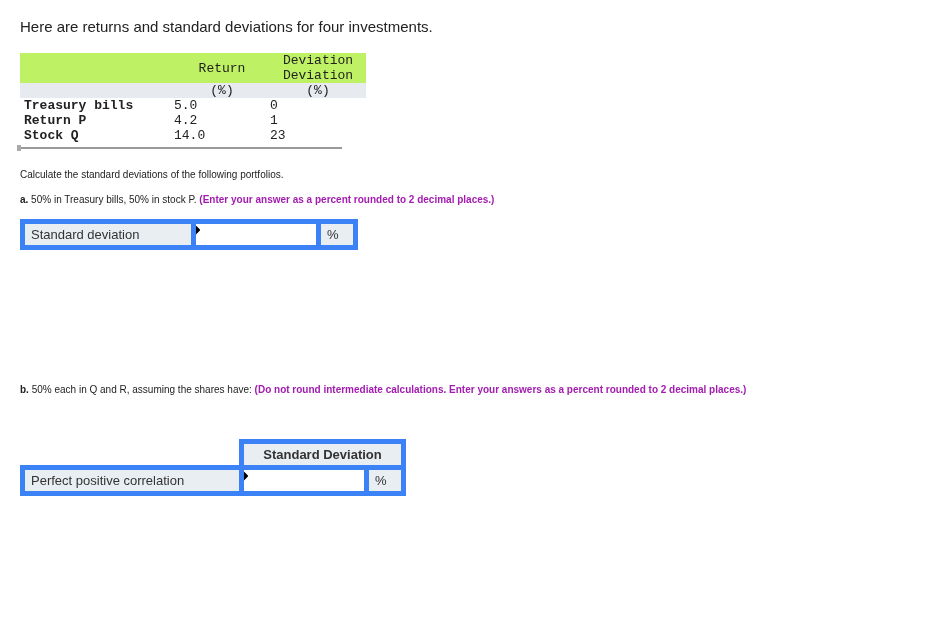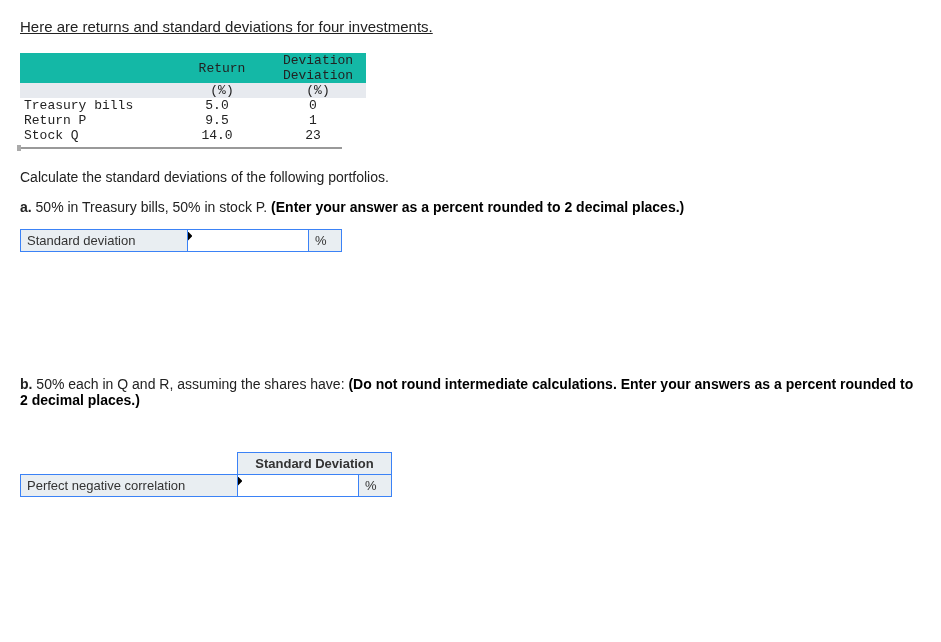--- a/index.html
+++ b/index.html
@@ -8,71 +8,70 @@
     color: #333;
     margin: 0;
     padding: 18px 20px;
     width: 941px;
     box-sizing: border-box;
   }
   .question-text {
     margin-bottom: 18px;
     font-size: 15px;
     color: #222;
-    text-decoration: underline;
   }
   .data-table {
     border-collapse: collapse;
     font-family: "Courier New", Courier, monospace;
     font-size: 13px;
     color: #222;
     margin-bottom: 4px;
   }
   .data-table th, .data-table td {
     padding: 0;
     font-weight: normal;
   }
   .data-table thead tr:first-child td {
-    background: #14b8a6;
+    background: #bef264;
   }
   .data-table thead tr:nth-child(2) td {
     background: #e7eaef;
   }
-  .data-table .col-name { width: 150px; padding-left: 4px; text-align:left;}
-  .data-table .col-num { width: 86px; text-align: center; padding-right: 10px;}
+  .data-table .col-name { width: 150px; padding-left: 4px; text-align:left;font-weight:bold;}
+  .data-table .col-num { width: 86px; text-align: left; padding-right: 10px;}
   .data-table thead .col-num { text-align:center; padding-right:0;}
   .hr-line {
     width: 322px;
     height: 2px;
     background: #999;
     margin-bottom: 20px;
     position:relative;
   }
   .hr-line::before {
     content:"";
     position:absolute;
     left:-3px; top:-2px;
     width:4px; height:6px;
     background:#aaa;
   }
   .prompt {
-    font-size: 14px;
+    font-size: 10px;
     color: #222;
-    margin: 4px 0 14px 0;
-  }
-  .red { color: #000000; font-weight: bold;}
+    margin: 14px 0 14px 0;
+  }
+  .red { color: #a21caf; font-weight: bold;}
   .bold { font-weight: bold; }
 
   .answer-table {
     border-collapse: collapse;
     font-size: 13px;
     color: #333;
   }
   .answer-table td, .answer-table th {
-    border: 1px solid #3b82f6;
+    border: 5px solid #3b82f6;
     padding: 3px 6px;
     font-weight: normal;
     vertical-align: middle;
   }
   .answer-table .label-cell {
     background: #e9eef2;
     text-align:left;
     padding-right: 10px;
   }
   .answer-table .head-cell {
@@ -138,21 +137,21 @@
     </tr>
   </thead>
   <tbody>
     <tr>
       <td class="col-name">Treasury bills</td>
       <td class="col-num">5.0</td>
       <td class="col-num">0</td>
     </tr>
     <tr>
       <td class="col-name">Return P</td>
-      <td class="col-num">9.5</td>
+      <td class="col-num">4.2</td>
       <td class="col-num">1</td>
     </tr>
     <tr>
       <td class="col-name">Stock Q</td>
       <td class="col-num">14.0</td>
       <td class="col-num">23</td>
     </tr>
   </tbody>
 </table>
 <div class="hr-line"></div>
@@ -186,21 +185,21 @@
 
 <div class="section-gap2"></div>
 
 <table class="answer-table">
   <tbody>
       <tr>
     <td class="label-cell" style="width:200px; border-top:1px solid transparent; border-left:1px solid transparent; background:transparent;"></td>
     <td class="head-cell" colspan="2">Standard Deviation</td>
   </tr>
   <tr>
-    <td class="label-cell">Perfect negative correlation</td>
+    <td class="label-cell">Perfect positive correlation</td>
     <td class="input-cell">
       <div class="input-wrap">
         <span class="flag"></span>
         <input type="text" style="">
       </div>
     </td>
     <td class="unit-cell">%</td>
   </tr>
 </tbody>
   </table>

